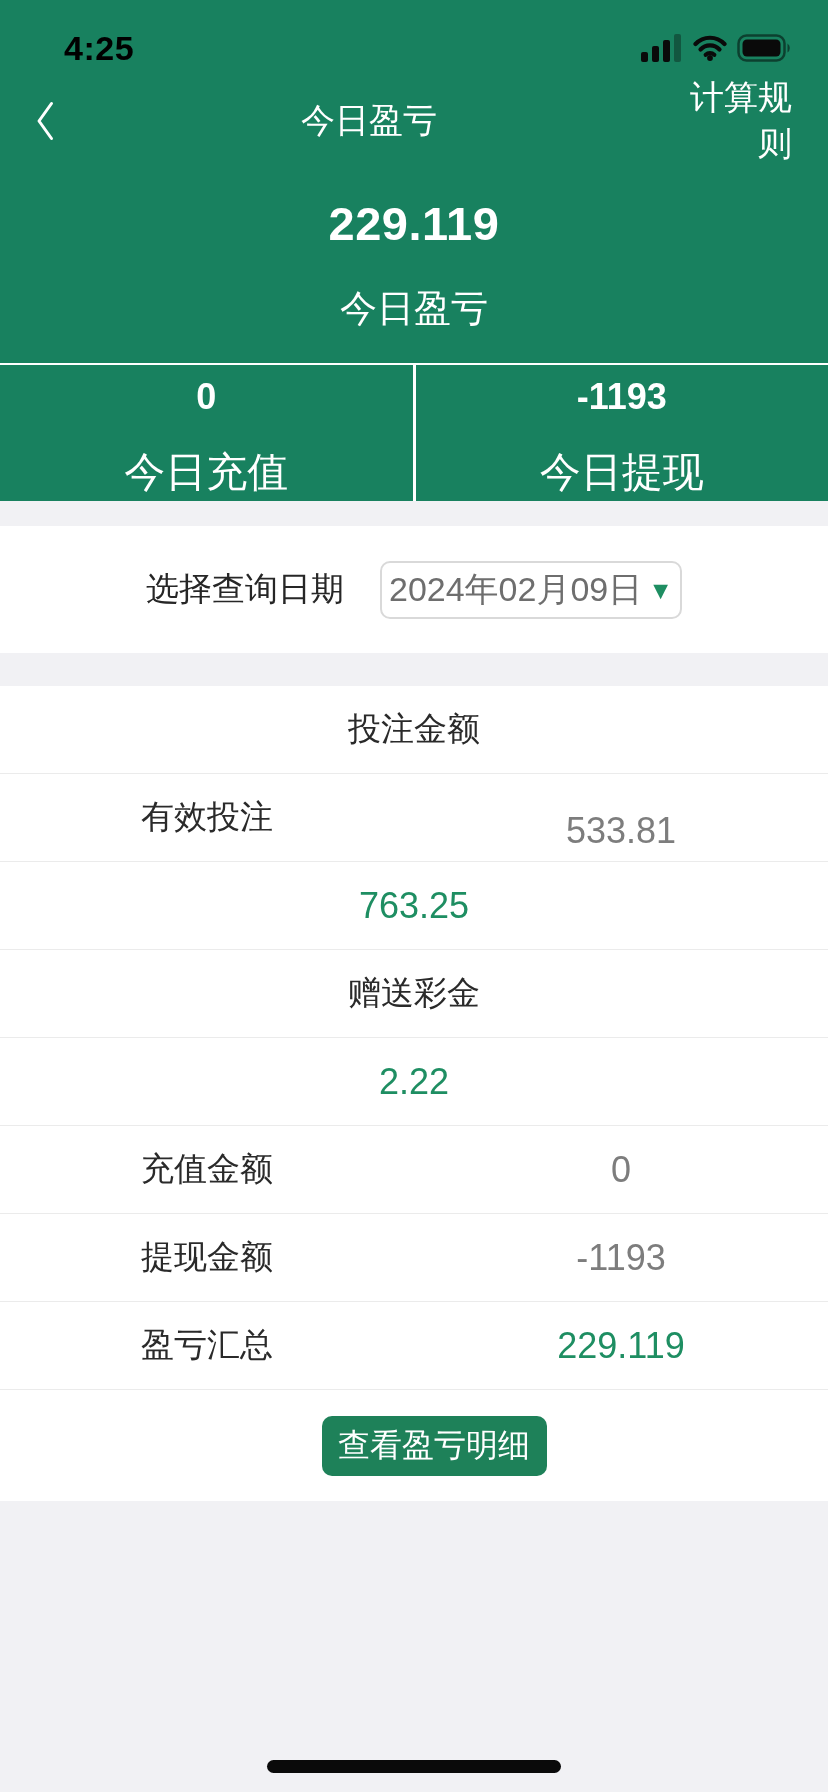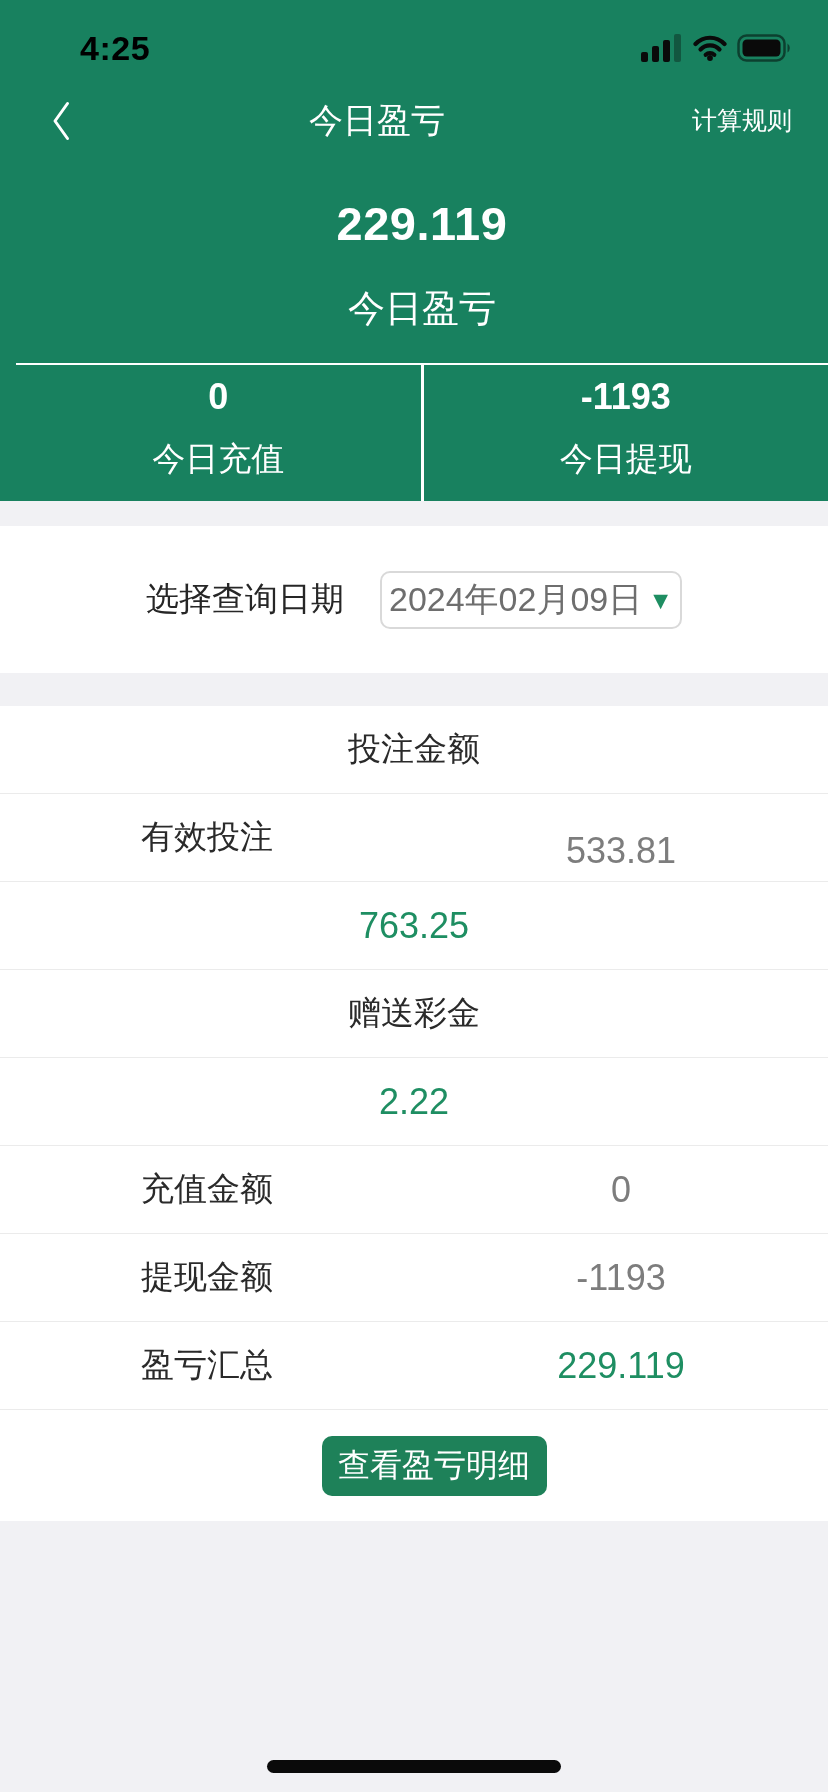--- a/index.html
+++ b/index.html
@@ -7,60 +7,60 @@
   body {
     font-family:"Liberation Sans","DejaVu Sans",sans-serif;
     background:#f1f1f4;
     width:828px; height:1792px;
     position:relative;
     -webkit-font-smoothing:antialiased;
   }
   .screen { width:828px; height:1792px; display:flex; flex-direction:column; overflow:hidden; }
 
   
-  .hdr { background:#18815f; color:#fff; flex:0 0 auto;padding-left:16px; }
+  .hdr { background:#18815f; color:#fff; flex:0 0 auto; }
 
   .status-bar {
     height:70px; padding:26px 36px 0 64px;
     display:flex; align-items:center; justify-content:space-between;
   }
   .time { font-size:34px; font-weight:600; color:#000; letter-spacing:.5px; }
   .status-icons { display:flex; align-items:center; gap:10px; }
   .status-icons svg { display:block; }
 
   .nav-bar {
     height:75px; padding:26px 36px 0 36px;
     display:flex; align-items:center;
   }
   .back-btn { background:none; border:none; padding:0; width:40px; height:44px;
     display:flex; align-items:center; cursor:pointer; }
   .nav-title { flex:1; text-align:center; font-size:34px; color:#fff; }
-  .nav-right { background:none; border:none; color:#fff; font-size:25px; cursor:pointer;
+  .nav-right { background:none; border:none; color:#fff; font-size:34px; cursor:pointer;
     width:130px; text-align:right; padding:0; font-family:inherit; }
 
   .hero { text-align:center; height:218px; padding-top:50px; }
   .hero-amount { font-size:47px; font-weight:700; line-height:58px; letter-spacing:.5px; }
   .hero-label  { font-size:37px; line-height:40px; margin-top:36px; }
 
   .sub-grid {
     display:flex; height:138px; border-top:2px solid #ffffff;
   }
   .sub-cell { flex:1; display:flex; flex-direction:column; align-items:center; padding-top:13px; }
   .sub-divider { width:3px; background:#ffffff; flex:0 0 auto; }
   .sub-value { font-size:36px; font-weight:700; line-height:38px; }
-  .sub-label { font-size:33px; line-height:34px; margin-top:26px; }
+  .sub-label { font-size:41px; line-height:34px; margin-top:42px;font-family:Liberation Mono, monospace; }
 
   
   .gap { background:#f1f1f4; flex:0 0 auto; }
   .g1 { height:25px; }
   .g2 { height:33px; }
 
   
   .date-row {
-    background:#fff; height:147px; flex:0 0 auto;
+    background:#fff; height:127px; flex:0 0 auto;
     display:flex; align-items:center; justify-content:center; gap:36px;
   }
   .date-label { font-size:33px; color:#262626; }
   .date-box {
     width:302px; height:58px; background:#fff;
     border:2px solid #d9d9d9; border-radius:10px;
     display:flex; align-items:center; justify-content:center; gap:6px;
     cursor:pointer; font-family:inherit;
   }
   .date-value { font-size:34px; color:#6e6e6e; }

